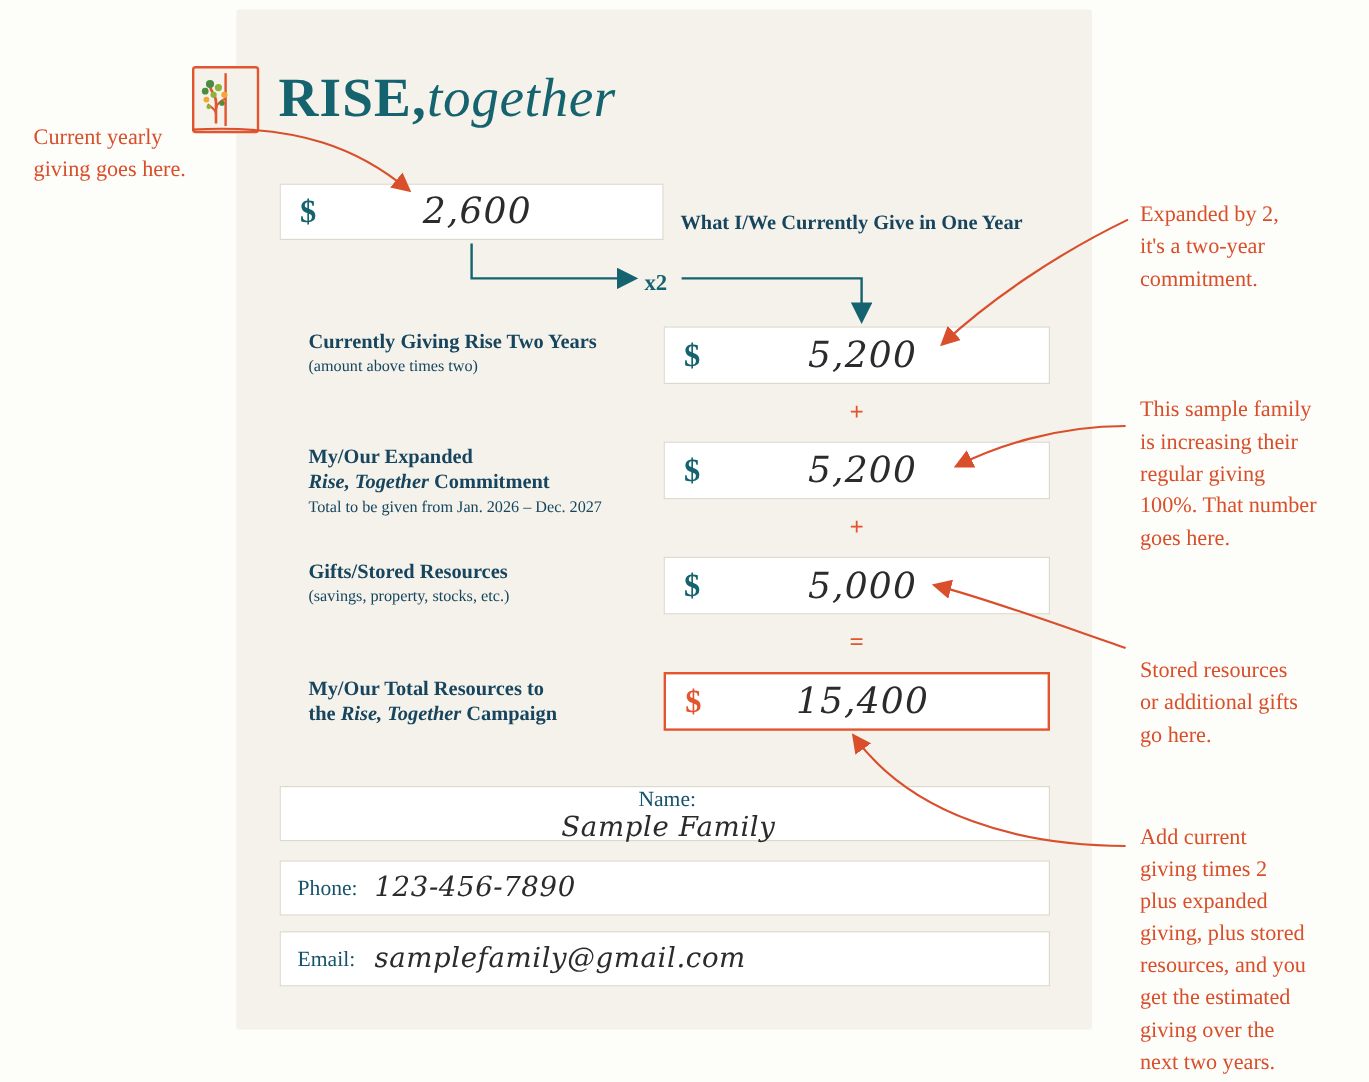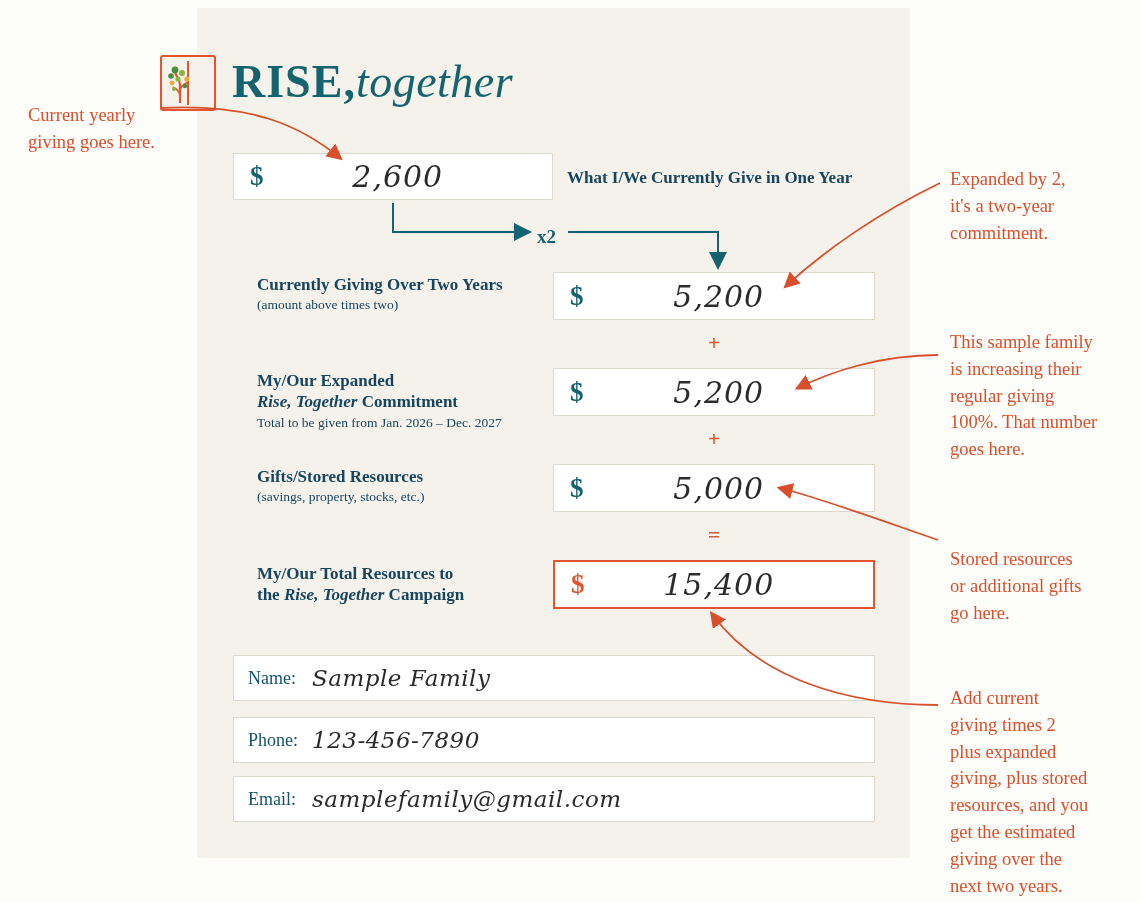--- a/index.html
+++ b/index.html
@@ -124,20 +124,21 @@
     font-weight: normal;
     color: #17455e;
     margin-top: 2px;
   }
 
   .right-label {
     position: absolute;
     font-size: 17px;
     font-weight: bold;
     color: #17455e;
+    margin-top: 8px;
   }
 
   .op {
     position: absolute;
     color: #e2552e;
     font-size: 21px;
     font-weight: bold;
     text-align: center;
     width: 24px;
   }
@@ -224,21 +225,21 @@
 
   <div class="field-box" style="left:233px; top:153px; width:320px; height:47px;">
     <span class="dollar">$</span>
     <span class="value">2,600</span>
   </div>
   <div class="right-label" style="left:567px; top:168px;">What I/We Currently Give in One Year</div>
 
   <div class="x2" style="left:537px; top:226px;">x2</div>
 
   <div class="field-label" style="left:257px; top:274px; width:290px;">
-    <div class="main">Currently Giving Over Two Years</div>
+    <div class="main">Currently Giving Rise Two Years</div>
     <div class="sub">(amount above times two)</div>
   </div>
   <div class="field-box" style="left:553px; top:272px; width:322px; height:48px;">
     <span class="dollar">$</span>
     <span class="value">5,200</span>
   </div>
 
   <div class="op" style="left:702px; top:331px;">+</div>
 
   <div class="field-label" style="left:257px; top:370px; width:290px;">
@@ -266,21 +267,21 @@
 
   <div class="field-label" style="left:257px; top:563px; width:290px;">
     <div class="main">My/Our Total Resources to</div>
     <div class="main"><span>the </span><em>Rise, Together</em><span> Campaign</span></div>
   </div>
   <div class="field-box total" style="left:553px; top:560px; width:322px; height:49px;">
     <span class="dollar">$</span>
     <span class="value">15,400</span>
   </div>
 
-  <div class="contact-box" style="top:655px;">
+  <div class="contact-box" style="top:655px;flex-direction:column;">
     <span class="clabel">Name:</span>
     <span class="cvalue">Sample Family</span>
   </div>
   <div class="contact-box" style="top:717px;">
     <span class="clabel">Phone:</span>
     <span class="cvalue">123-456-7890</span>
   </div>
   <div class="contact-box" style="top:776px;">
     <span class="clabel">Email:</span>
     <span class="cvalue">samplefamily@gmail.com</span>

